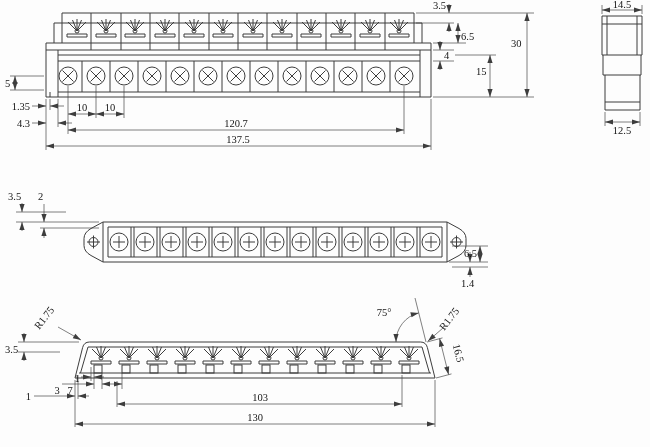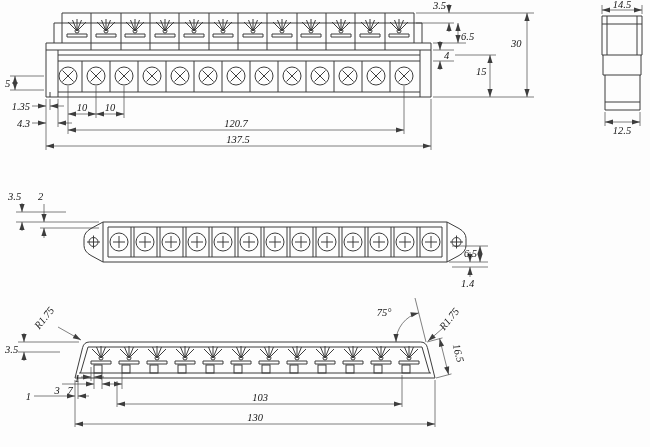--- a/index.html
+++ b/index.html
@@ -1,16 +1,16 @@
 <!DOCTYPE html>
 <html><head>
 <meta charset="utf-8">
 <style>
   html,body{margin:0;padding:0;background:#ffffff;}
-  .canvas{width:650px;height:447px;background:#fdfdfd;overflow:hidden;font-style:italic;}
+  .canvas{width:650px;height:447px;background:#fdfdfd;overflow:hidden;}
   svg{display:block;}
   .obj{stroke:#3d3d3d;stroke-width:1;fill:none;stroke-linecap:butt;stroke-linejoin:miter;}
   .dim{stroke:#3d3d3d;stroke-width:0.65;fill:none;}
   .dim text{stroke:none;fill:#151515;font-family:"Liberation Serif",serif;font-size:10.5px;}
 </style>
 </head>
 <body>
 
 <div class="canvas">
 <svg width="650" height="447" viewBox="0 0 650 447">

